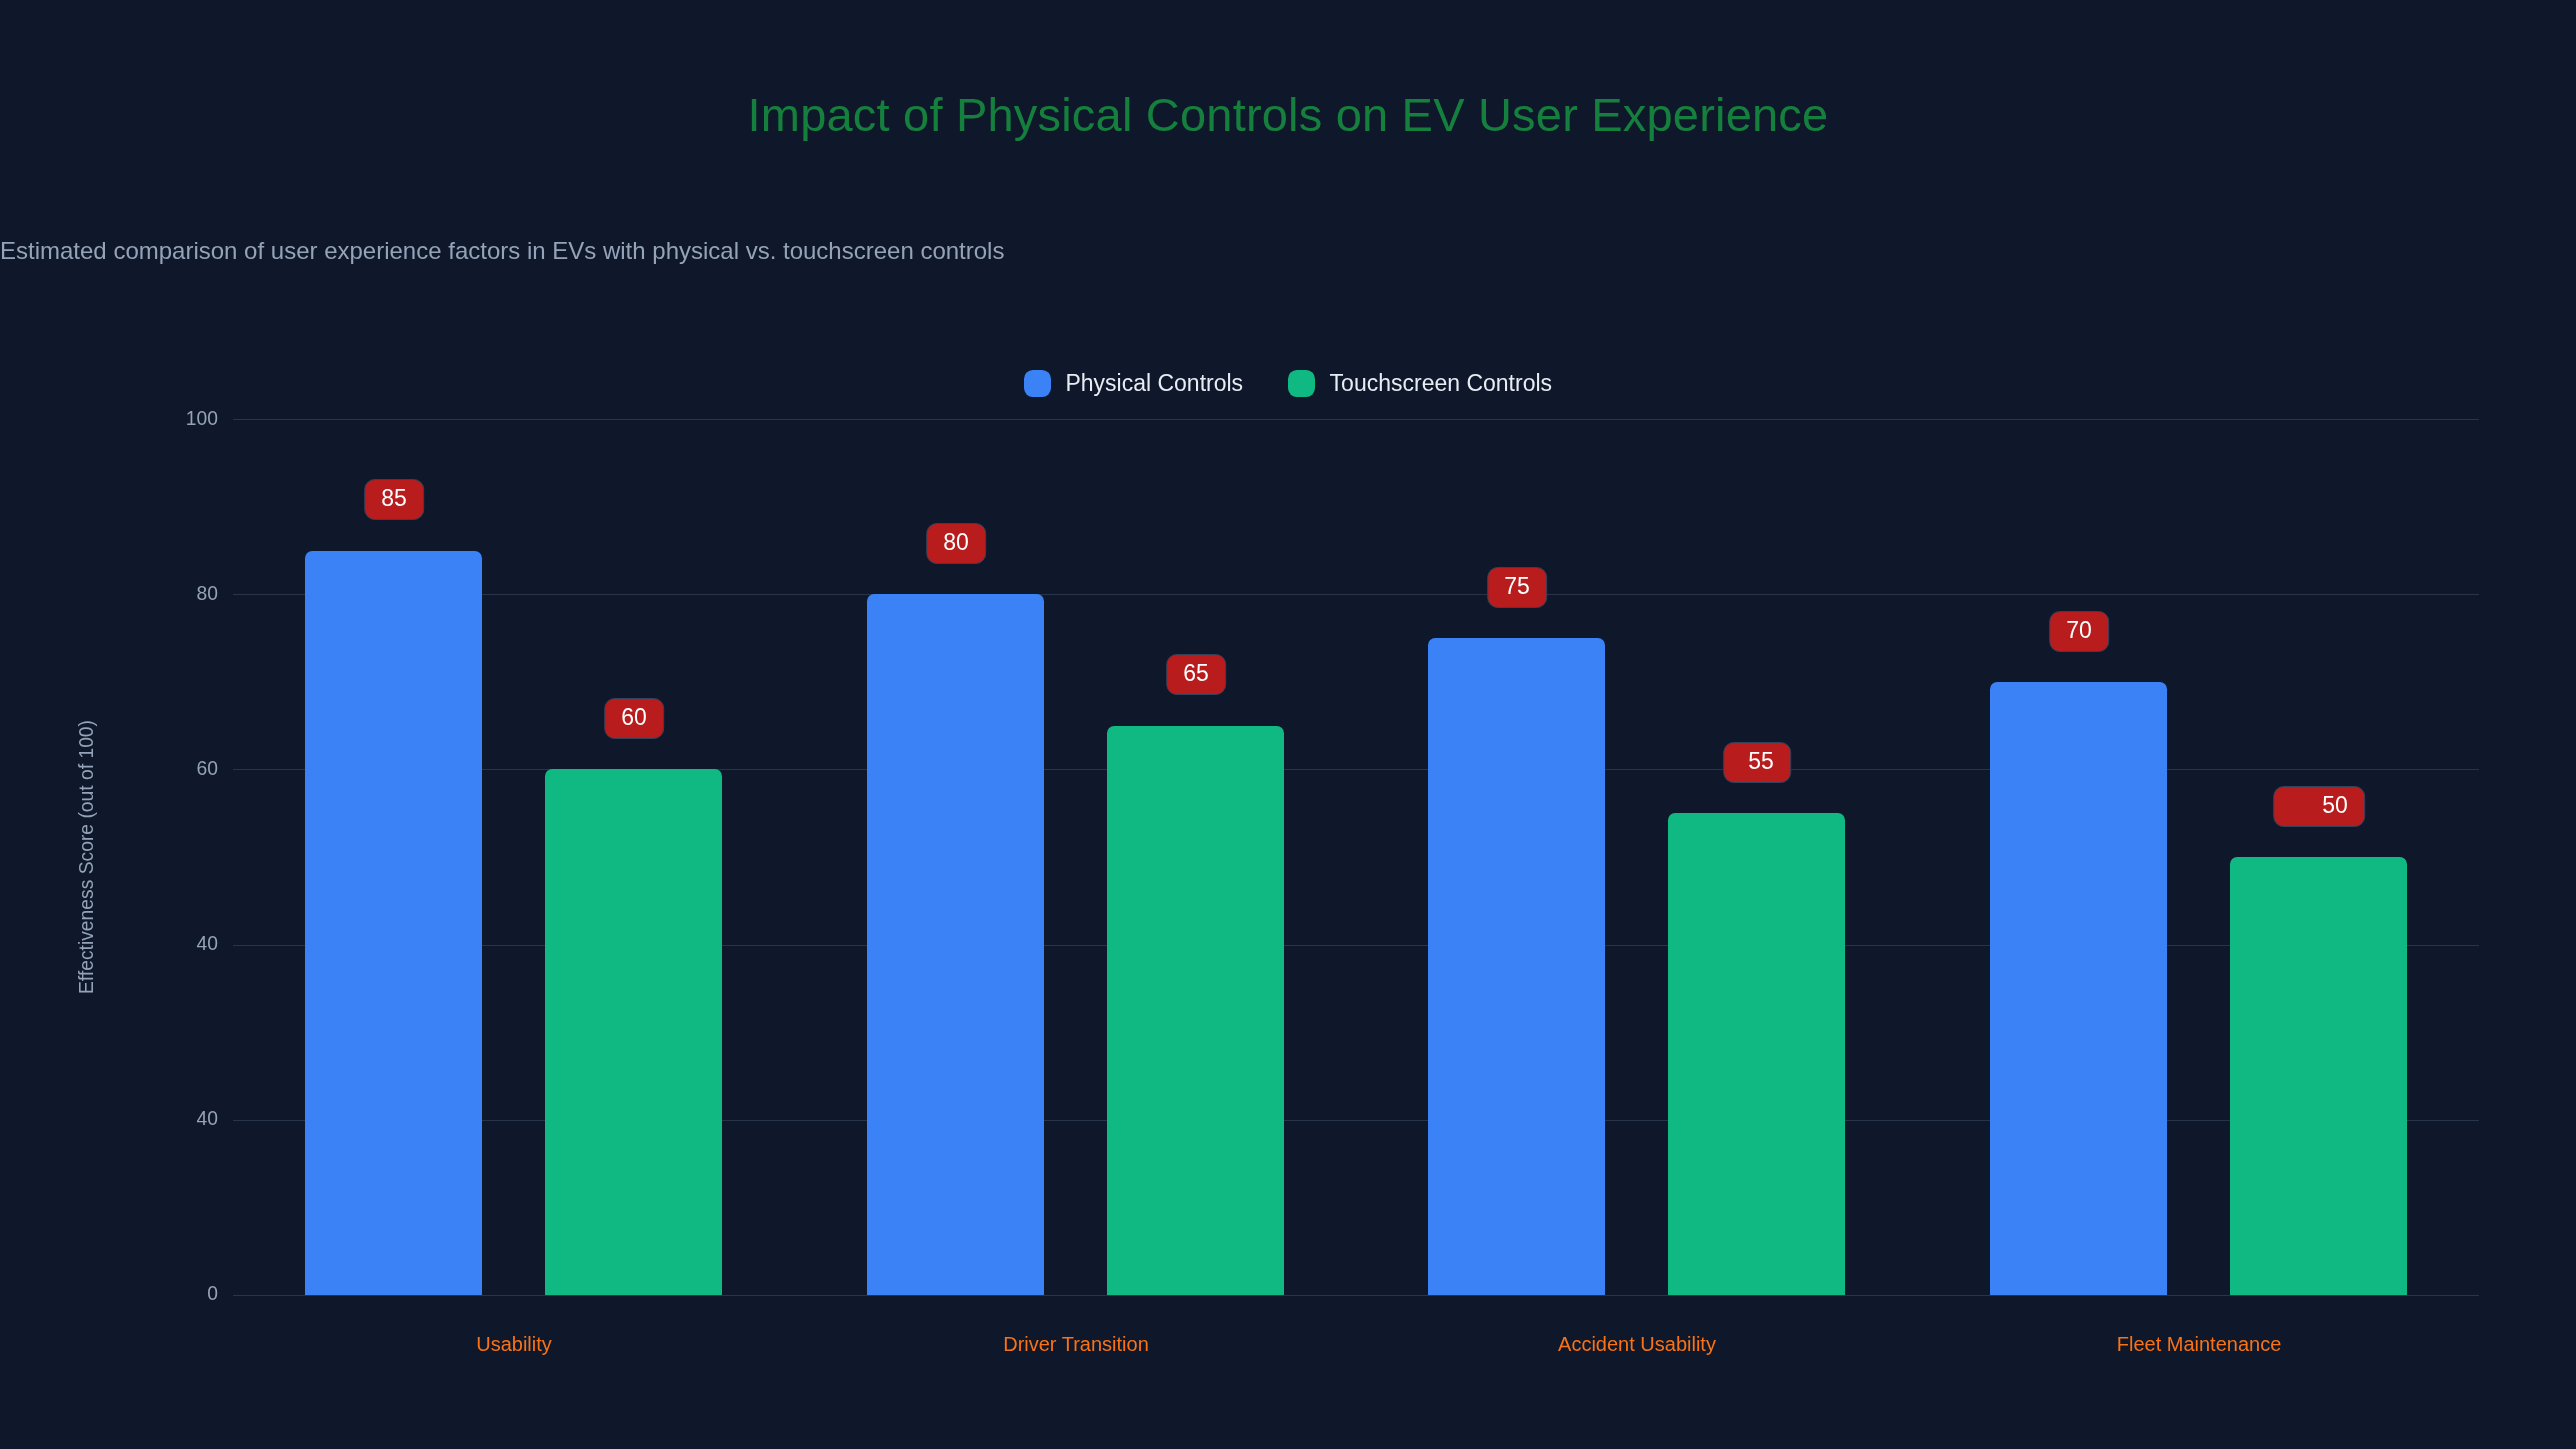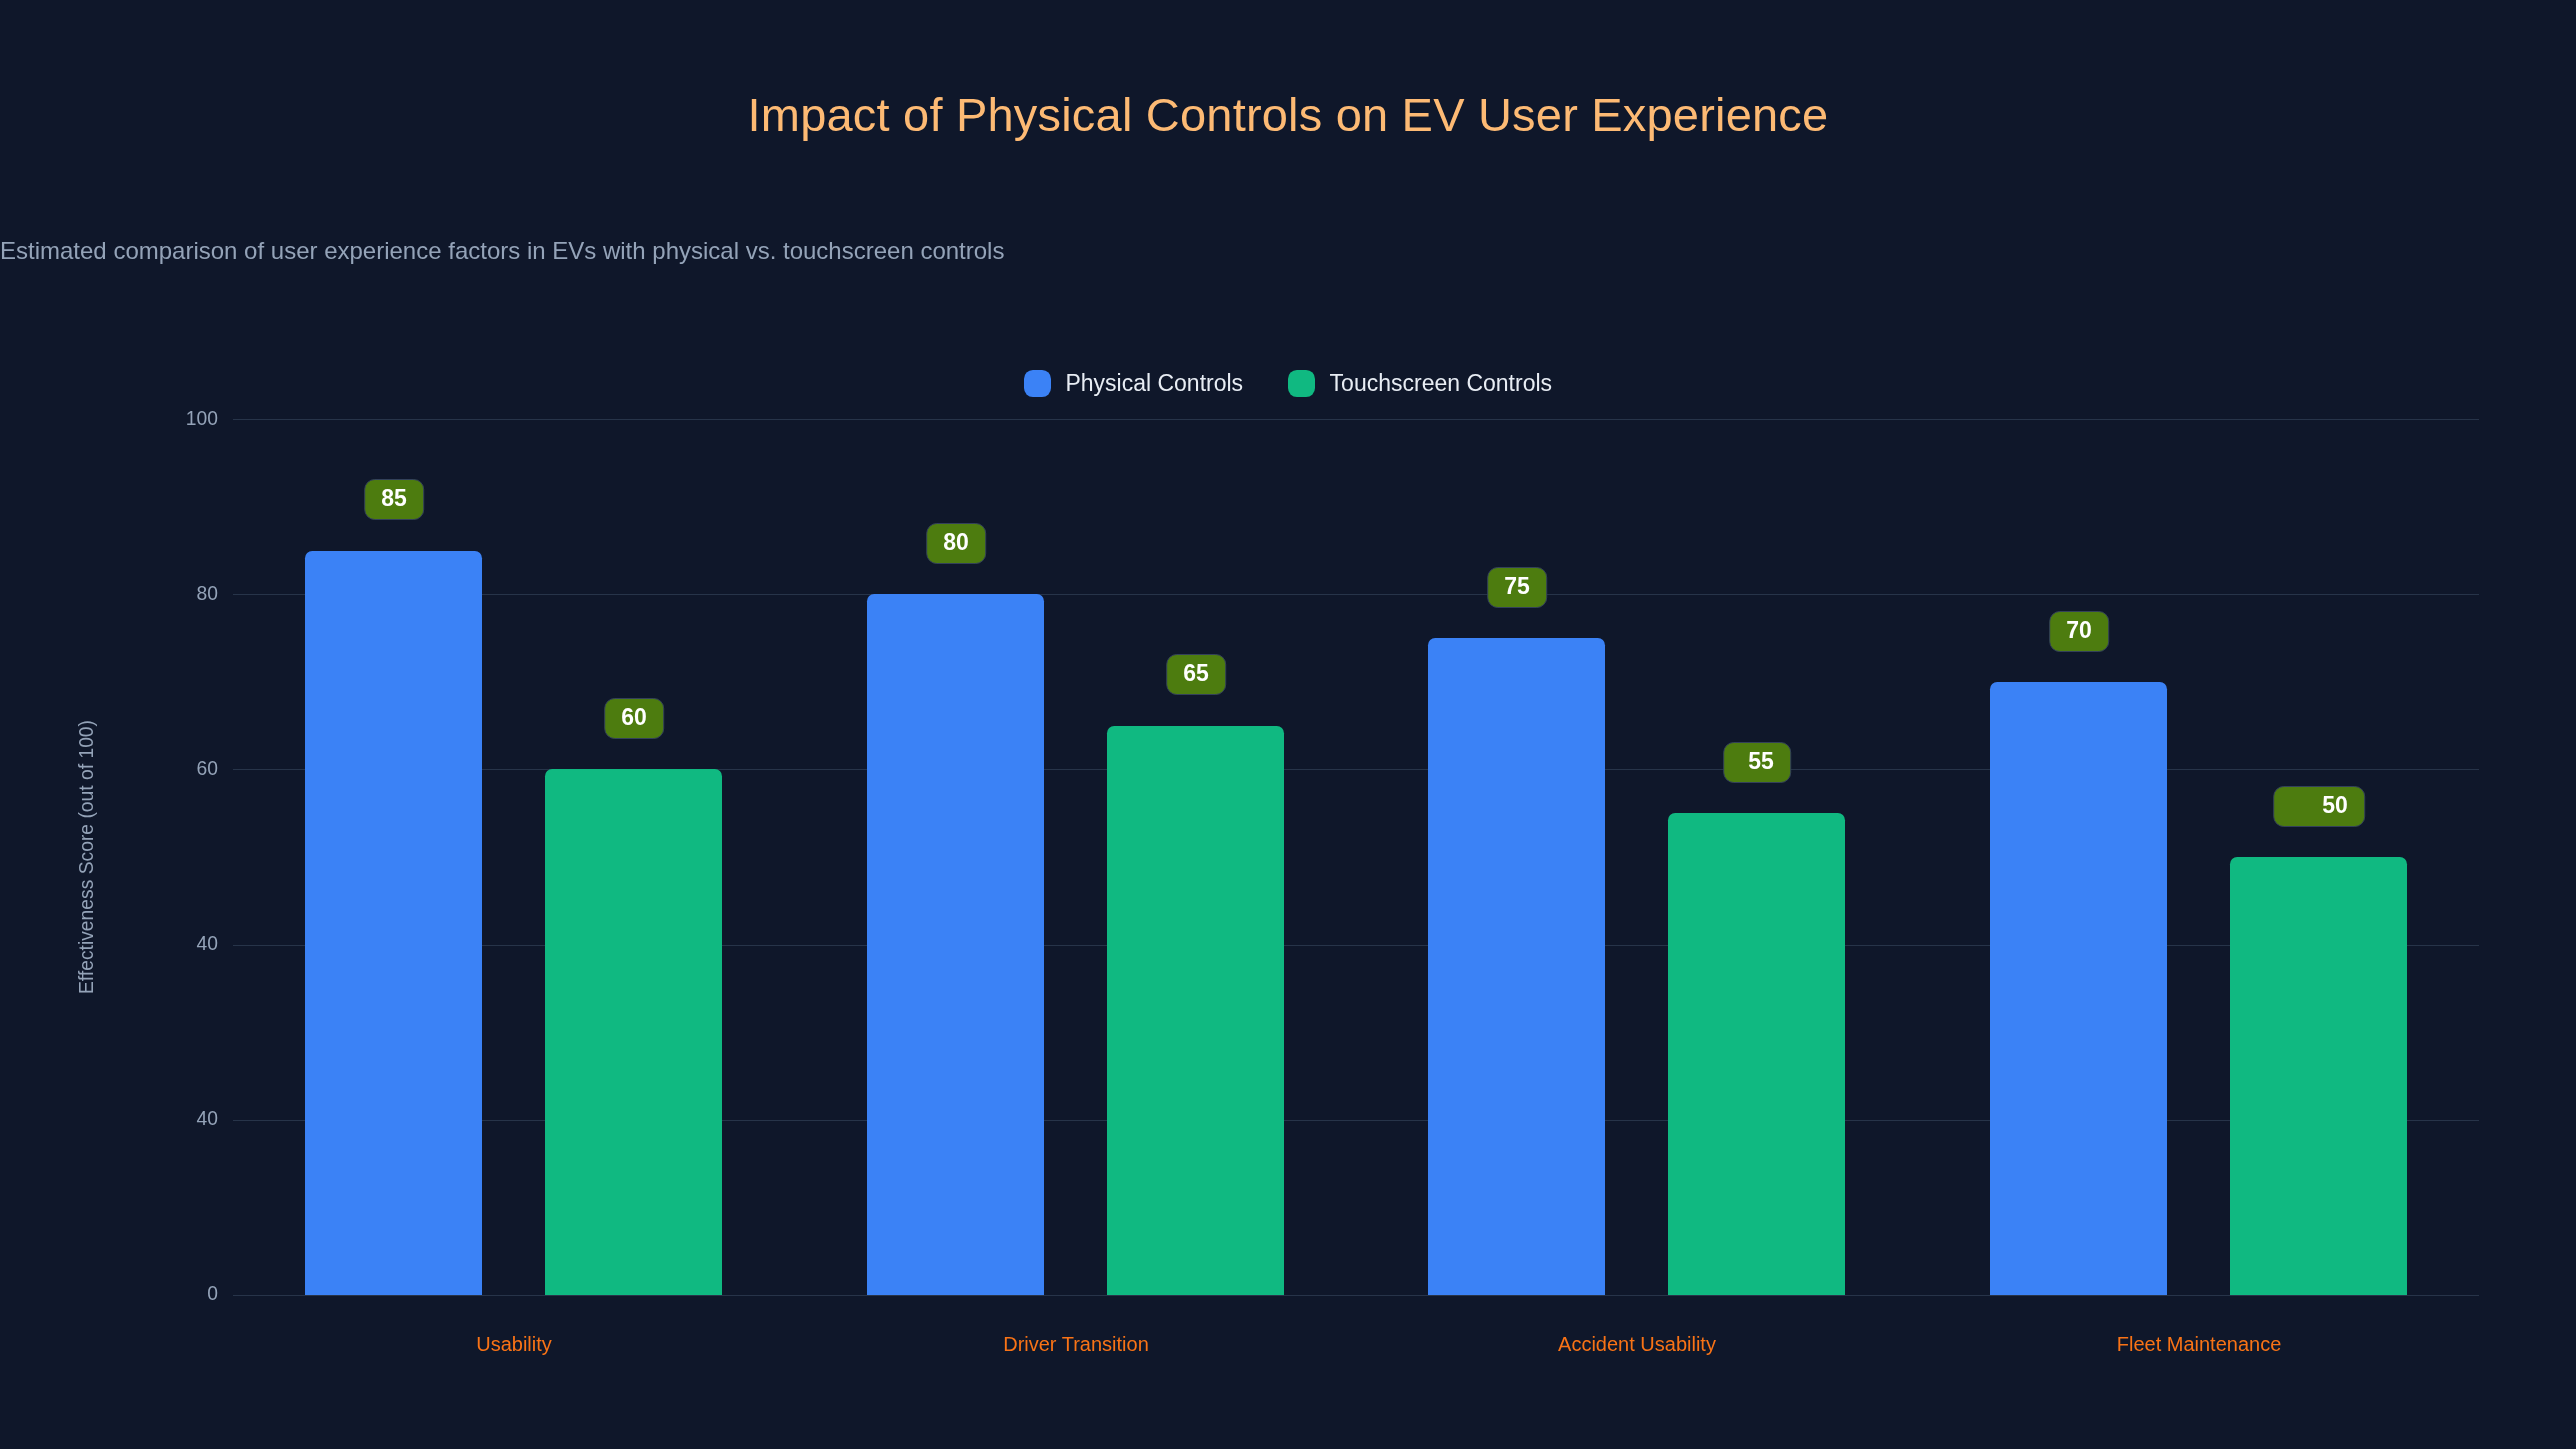--- a/index.html
+++ b/index.html
@@ -25,21 +25,21 @@
   
   .chart-title {
     position: absolute;
     left: 0;
     right: 0;
     top: 89px;
     text-align: center;
     font-size: 47px;
     font-weight: 400;
     letter-spacing: 0.2px;
-    color: #fdba74;
+    color: #15803d;
     line-height: 1.1;
   }
   .chart-subtitle {
     position: absolute;
     left: 0;
     right: 0;
     top: 237px;
     text-align: left;
     font-size: 24px;
     font-weight: 400;
@@ -115,29 +115,28 @@
     position: absolute;
     bottom: 0;
     border-radius: 7.2px 7.2px 0 0;
   }
   .bar.physical { background: #3B82F6; }
   .bar.touchscreen { background: #10B981; }
 
   .value-badge {
     position: absolute;
     transform: translate(-50%, 0);
-    background: #4d7c0f;
+    background: #b91c1c;
     border: 0.8px solid #33415A;
     border-radius: 10.5px;
     padding: 7.2px 16px 8.9px;
     font-size: 23px;
     color: #FFFFFF;
     line-height: 1;
     white-space: nowrap;
-    font-weight: bold;
   }
 
   .cat-label {
     position: absolute;
     transform: translateX(-50%);
     font-size: 20px;
     color: #f97316;
     white-space: nowrap;
   }
 </style>

